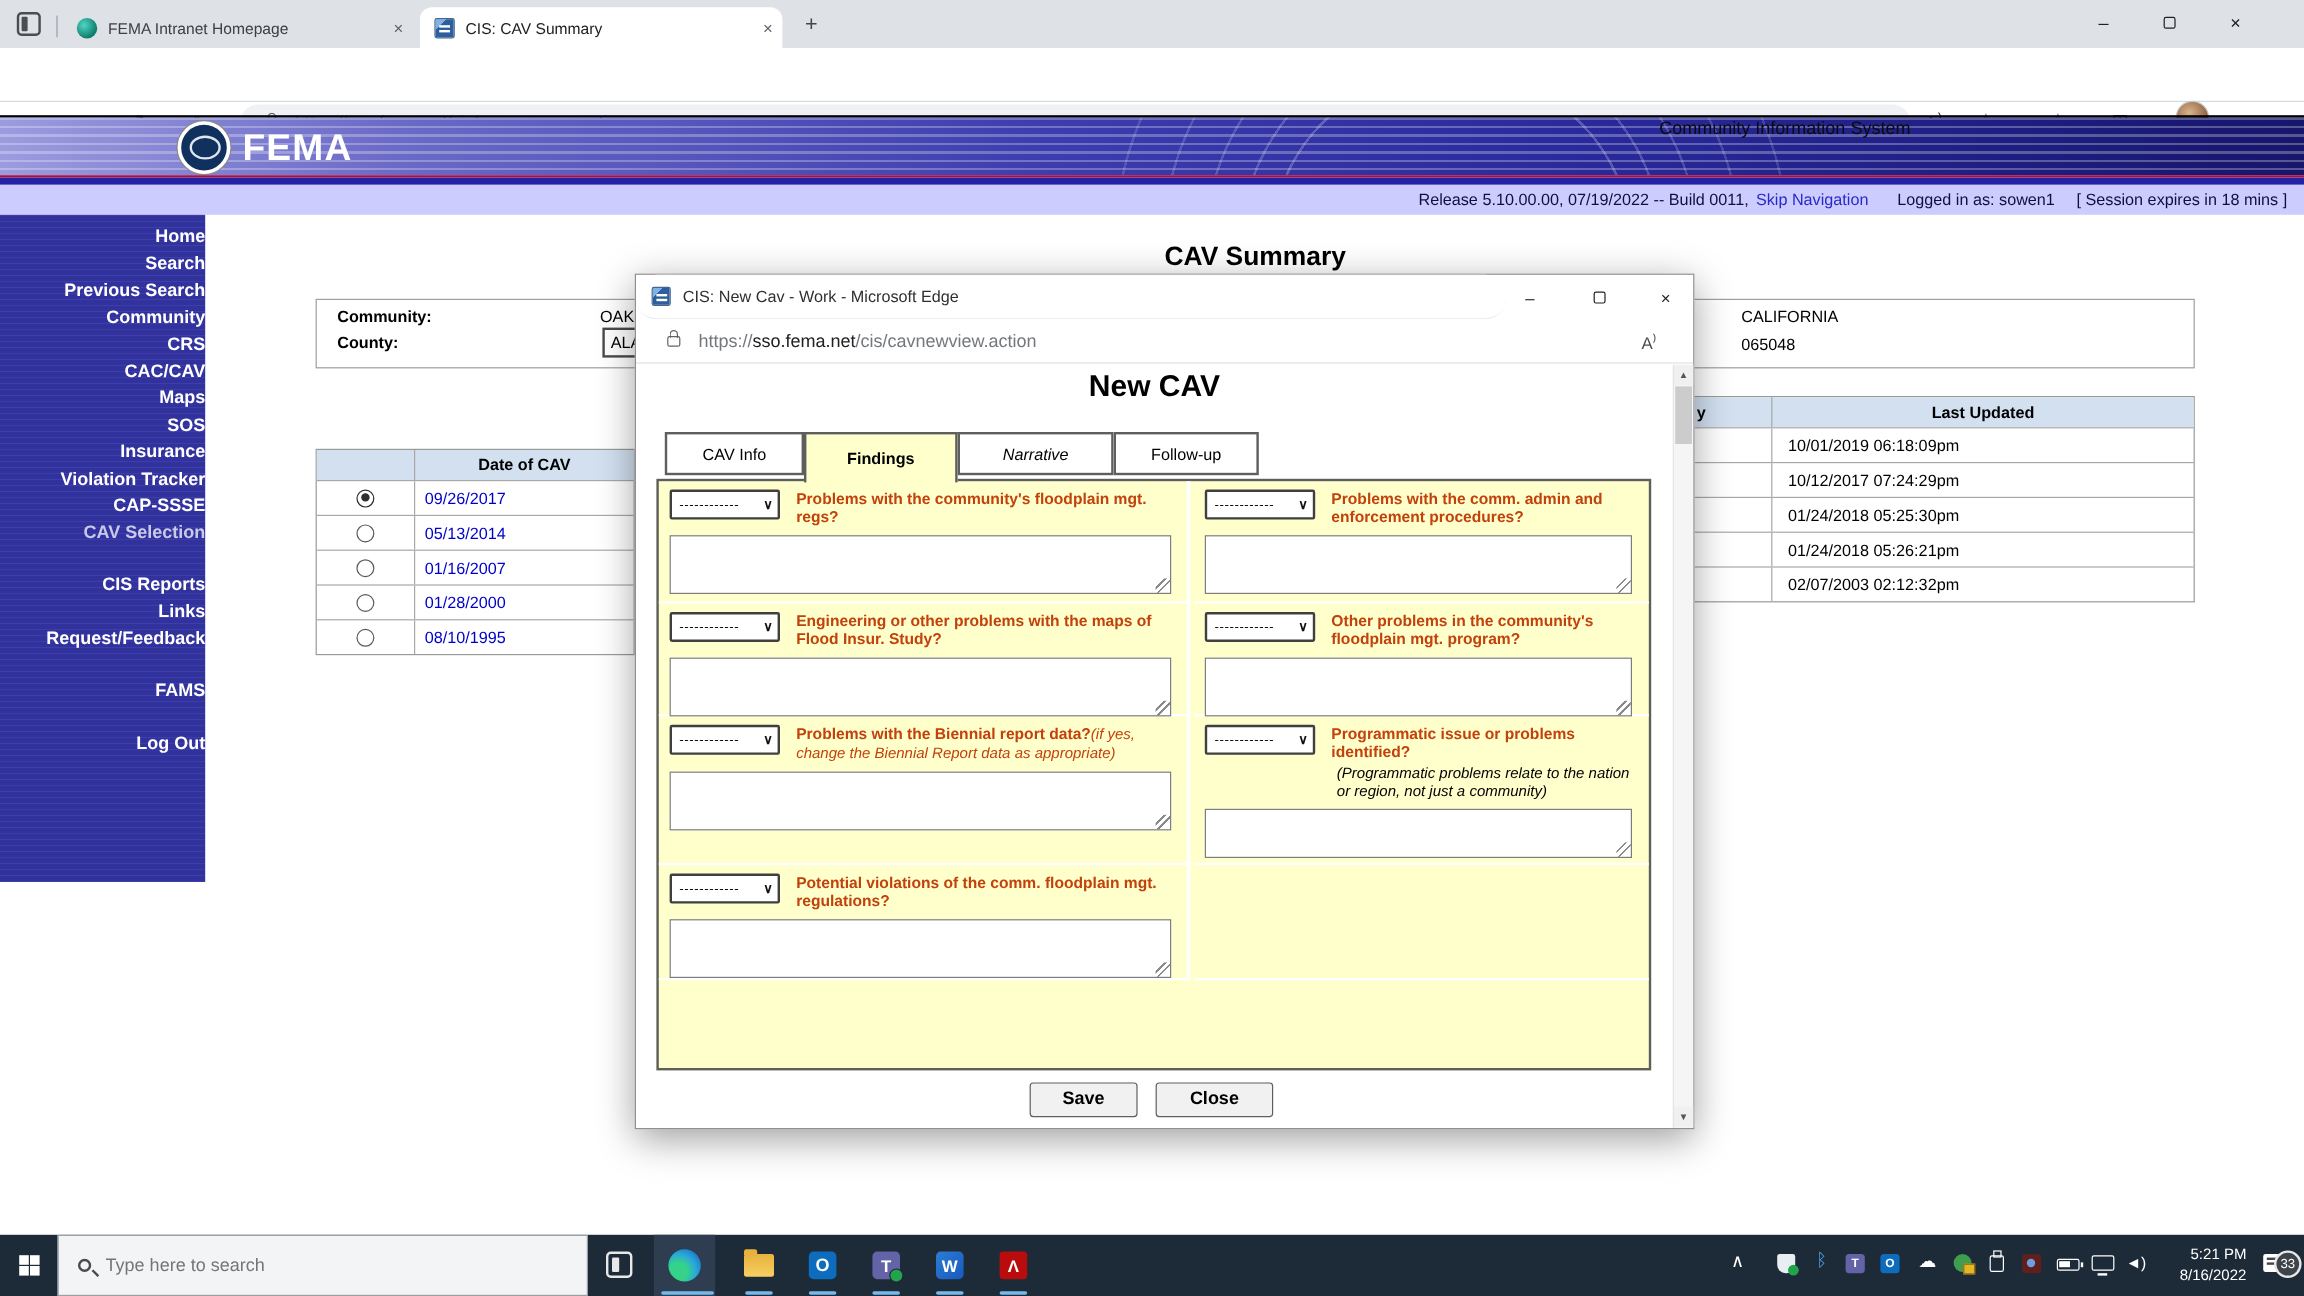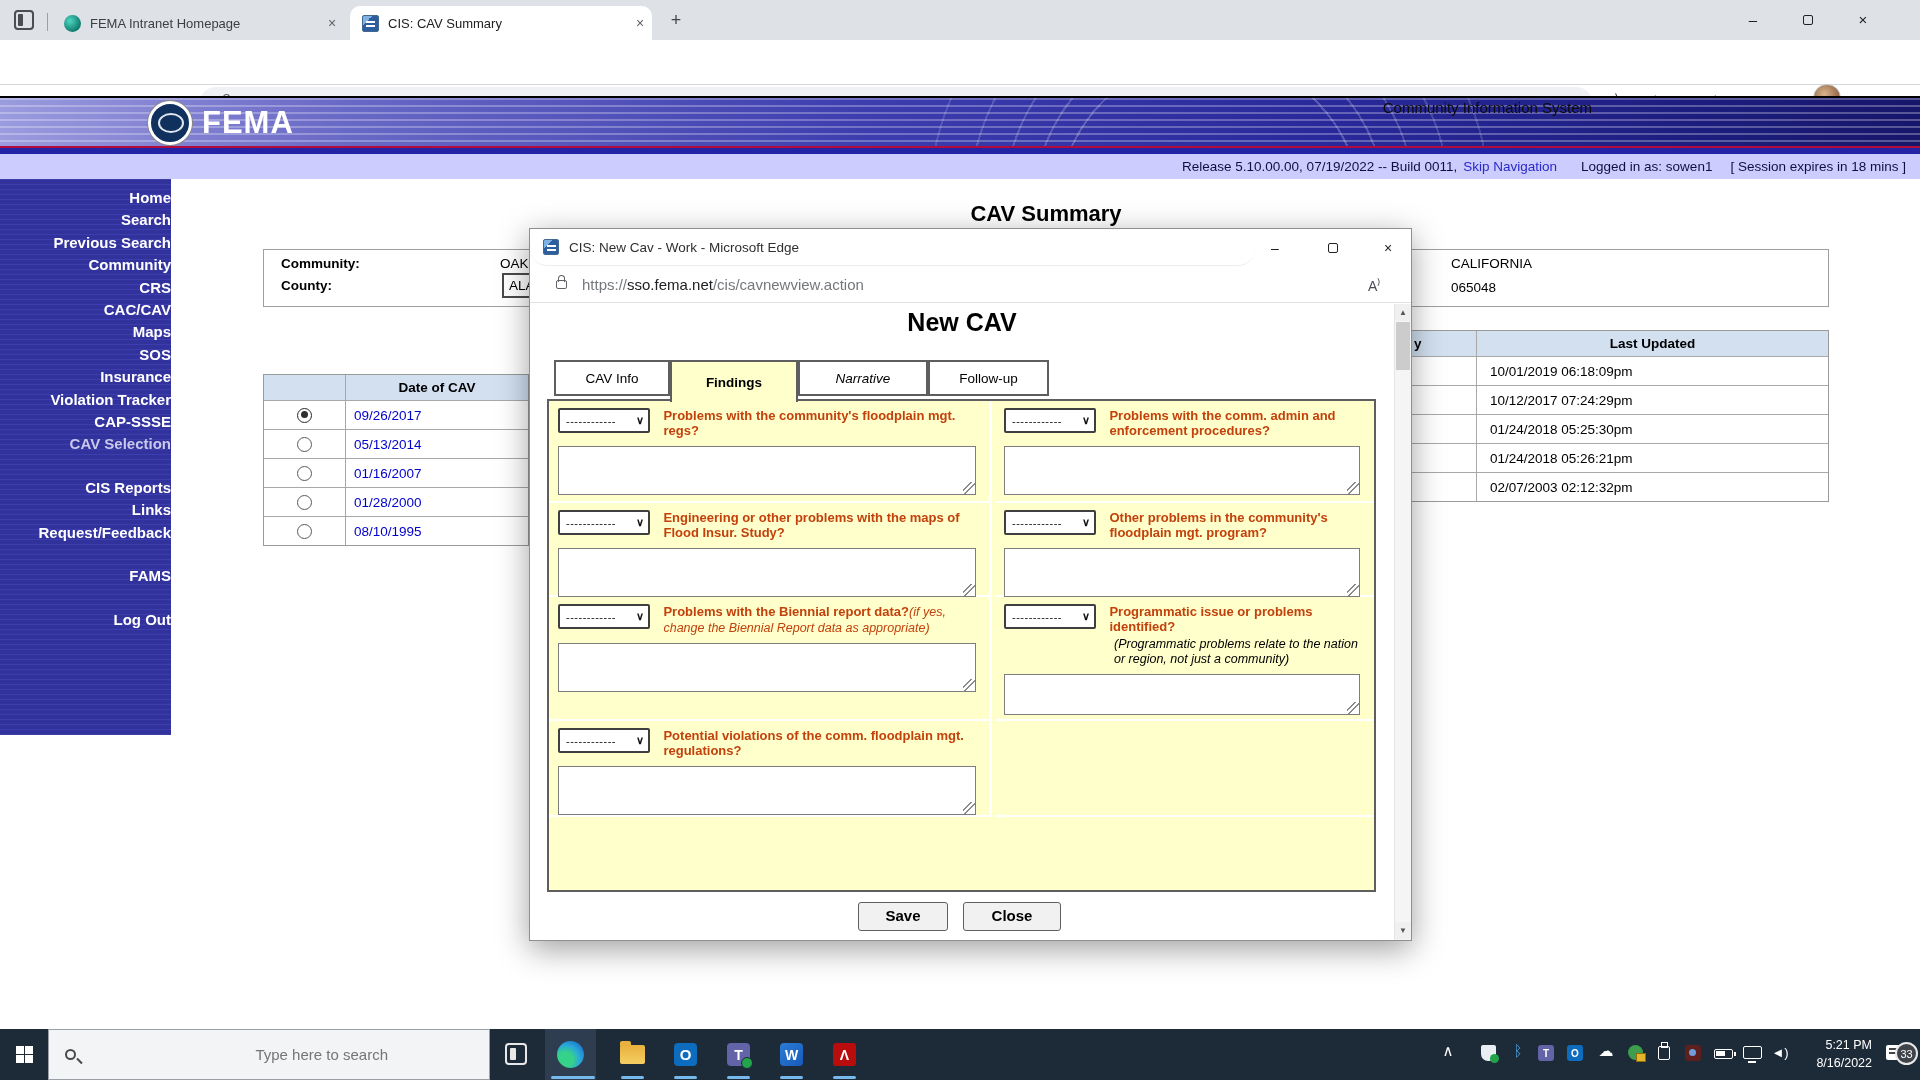--- a/index.html
+++ b/index.html
@@ -133,21 +133,21 @@
   
   #taskbar { left:0; top:1029px; width:1920px; height:51px; background:#1d2a38; z-index:30; }
   #startbtn { left:0; top:0; width:48px; height:51px; display:flex; align-items:center; justify-content:center; }
   .winlogo { width:17px; height:17px; display:grid; grid-template-columns:8px 8px; grid-template-rows:8px 8px; gap:1px; }
   .winlogo span { background:#fff; }
   #tb-search { left:48px; top:0px; width:442px; height:51px; background:#f3f4f5; border:1px solid #9aa0a6;
                display:flex; align-items:center; }
   .mag { width:11px; height:11px; border:2px solid #4a4a4a; border-radius:50%; margin-left:16px; position:relative; flex:0 0 auto;}
   .mag::after { content:""; position:absolute; left:9px; top:9px; width:7px; height:2px; background:#4a4a4a; transform:rotate(45deg); }
   #tb-search input { border:none; outline:none; background:transparent; font-size:15px; color:#3c3c3c; margin-left:12px; width:300px;
-                     font-family:"Liberation Sans",sans-serif;text-align:right; }
+                     font-family:"Liberation Sans",sans-serif; }
   #taskview { left:505px; top:14px; width:22px; height:22px; border:2px solid #e8e8e8; border-radius:4px; }
   #taskview::after { content:""; position:absolute; left:3px; top:3px; width:6px; height:12px; background:#e8e8e8; border-radius:1px; }
   .app-cell { top:0; width:51px; height:51px; display:flex; align-items:center; justify-content:center; }
   .app-cell.active { background:#2e3e50; }
   .underline { position:absolute; bottom:1px; left:14px; width:23px; height:3px; background:#76b9ed; border-radius:2px; }
   .underline.wide { left:6px; width:44px; }
   .ic-edge { width:27px; height:27px; border-radius:50%;
              background:radial-gradient(circle at 30% 70%, #35d289 0 28%, #2aa9d8 55%, #1357c4 100%); }
   .ic-folder { width:25px; height:19px; background:linear-gradient(180deg,#e8b13d,#f6cf63); border-radius:2px; position:relative; }
   .ic-folder::before { content:""; position:absolute; left:0; top:-4px; width:11px; height:5px; background:#e8b13d; border-radius:2px 2px 0 0; }

